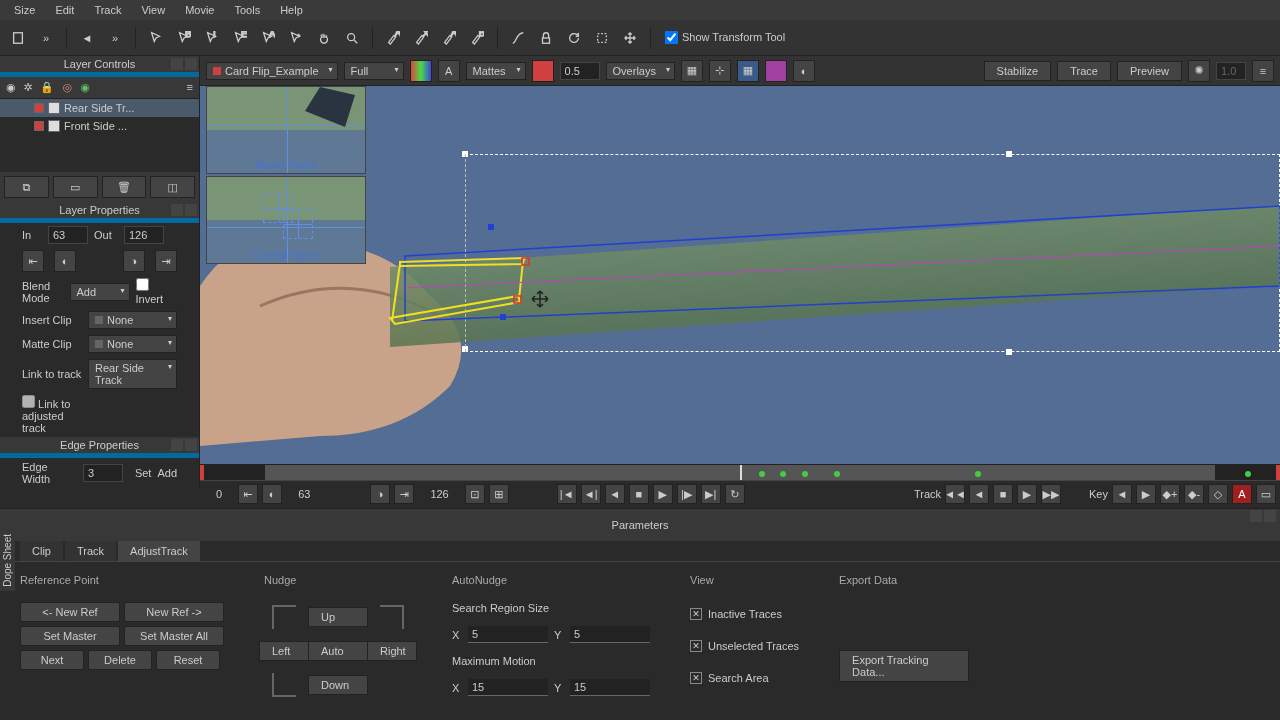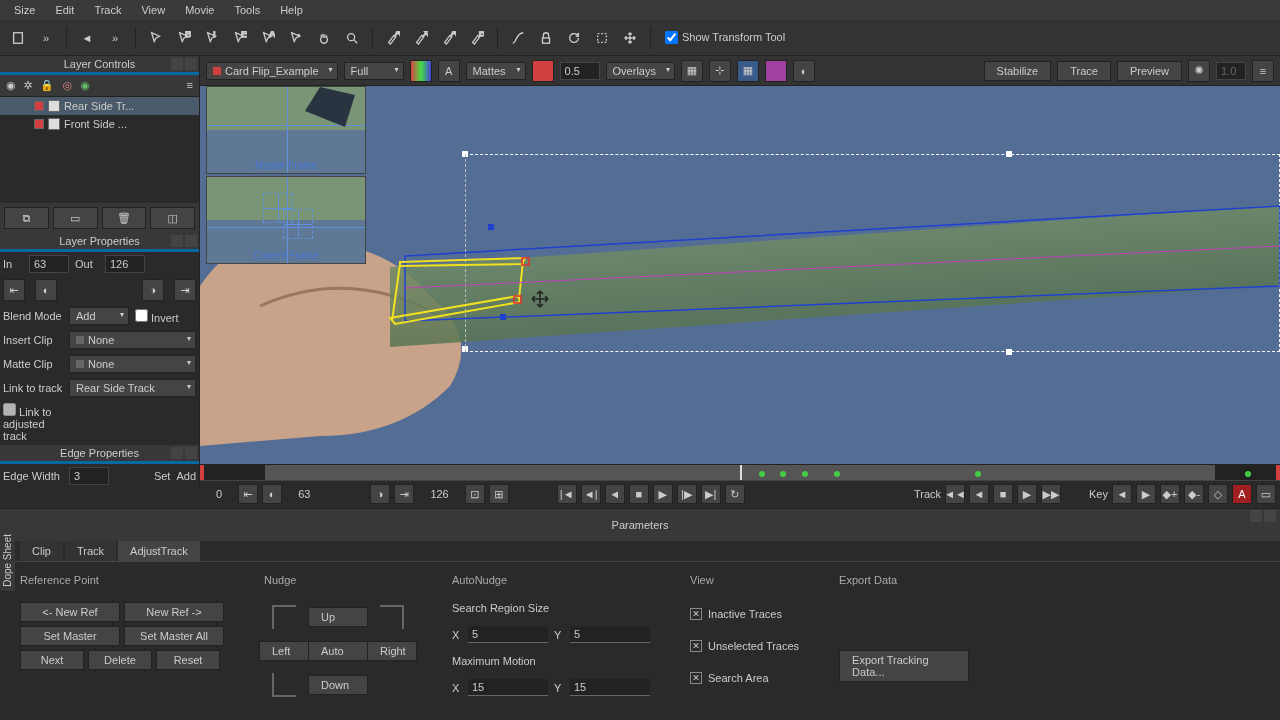--- a/index.html
+++ b/index.html
@@ -12,31 +12,31 @@
 .tool-label { padding: 0 6px; }
 .tool-label input[type=checkbox] { margin-right: 4px; vertical-align: middle; }
 .second-bar { height: 30px; background: #333; display: flex; align-items: center; padding: 0 6px; gap: 6px; border-bottom: 1px solid #222; position: absolute; left: 200px; right: 0; top: 56px; }
 .dropdown { background: #444; border: 1px solid #222; padding: 2px 18px 2px 6px; position: relative; min-width: 60px; }
 .dropdown::after { content: '▾'; position: absolute; right: 4px; top: 2px; font-size: 8px; }
 .btn { background: #444; border: 1px solid #222; padding: 3px 12px; cursor: pointer; }
 .small-btn { width: 22px; height: 22px; background: #444; border: 1px solid #222; display: inline-flex; align-items: center; justify-content: center; cursor: pointer; }
 .num-input { background: #222; border: 1px solid #444; padding: 2px 4px; width: 40px; }
 
 .left-panel { position: absolute; left: 0; top: 56px; width: 200px; bottom: 232px; background: #2a2a2a; border-right: 1px solid #222; display: flex; flex-direction: column; }
-.panel-header { background: #383838; padding: 2px 12px; text-align: center; border-bottom: 3px solid #0369a1; display: flex; align-items: center; justify-content: center; position: relative; }
+.panel-header { background: #383838; padding: 2px 12px; text-align: center; border-bottom: 5px solid #0369a1; display: flex; align-items: center; justify-content: center; position: relative; }
 .panel-header .icons { position: absolute; right: 2px; display: flex; gap: 2px; }
 .mini-icon { width: 12px; height: 12px; background: #444; display: inline-block; }
 .layer-icons { display: flex; gap: 8px; padding: 4px 6px; background: #383838; border-bottom: 1px solid #222; }
 .layer-row { display: flex; align-items: center; padding: 3px 6px; gap: 4px; cursor: pointer; }
 .layer-row.selected { background: #4a5a6a; }
 .color-sw { width: 10px; height: 10px; border: 1px solid #666; }
 .checkbox-sq { width: 12px; height: 12px; background: #ddd; border: 1px solid #666; }
 .btn-row { display: flex; gap: 4px; padding: 4px; background: #383838; }
 .btn-row .small-btn { flex: 1; }
-.prop-row { display: flex; align-items: center; padding: 3px 3px; gap: 6px; }
+.prop-row { display: flex; align-items: center; padding: 3px 22px; gap: 6px; }
 .prop-row label { width: 60px; }
 .prop-row .dropdown { flex: 1; }
 .dim-text { color: #666; }
 
 .viewport { position: absolute; left: 200px; top: 86px; right: 0; height: 378px; background: #546d94; overflow: hidden; }
 .ref-thumb { position: absolute; left: 6px; width: 160px; height: 88px; background: linear-gradient(180deg,#7a9575 0%,#7a9575 50%,#5e7896 50%,#5e7896 100%); border: 1px solid #444; }
 .ref-thumb .tlabel { position: absolute; bottom: 2px; width: 100%; text-align: center; color: #4575d4; font-size: 10px; }
 .crosshair { position: absolute; width: 30px; height: 30px; }
 .crosshair::before, .crosshair::after { content: ''; position: absolute; background: #6090e0; }
 .crosshair::before { left: 50%; top: 0; width: 1px; height: 100%; }

